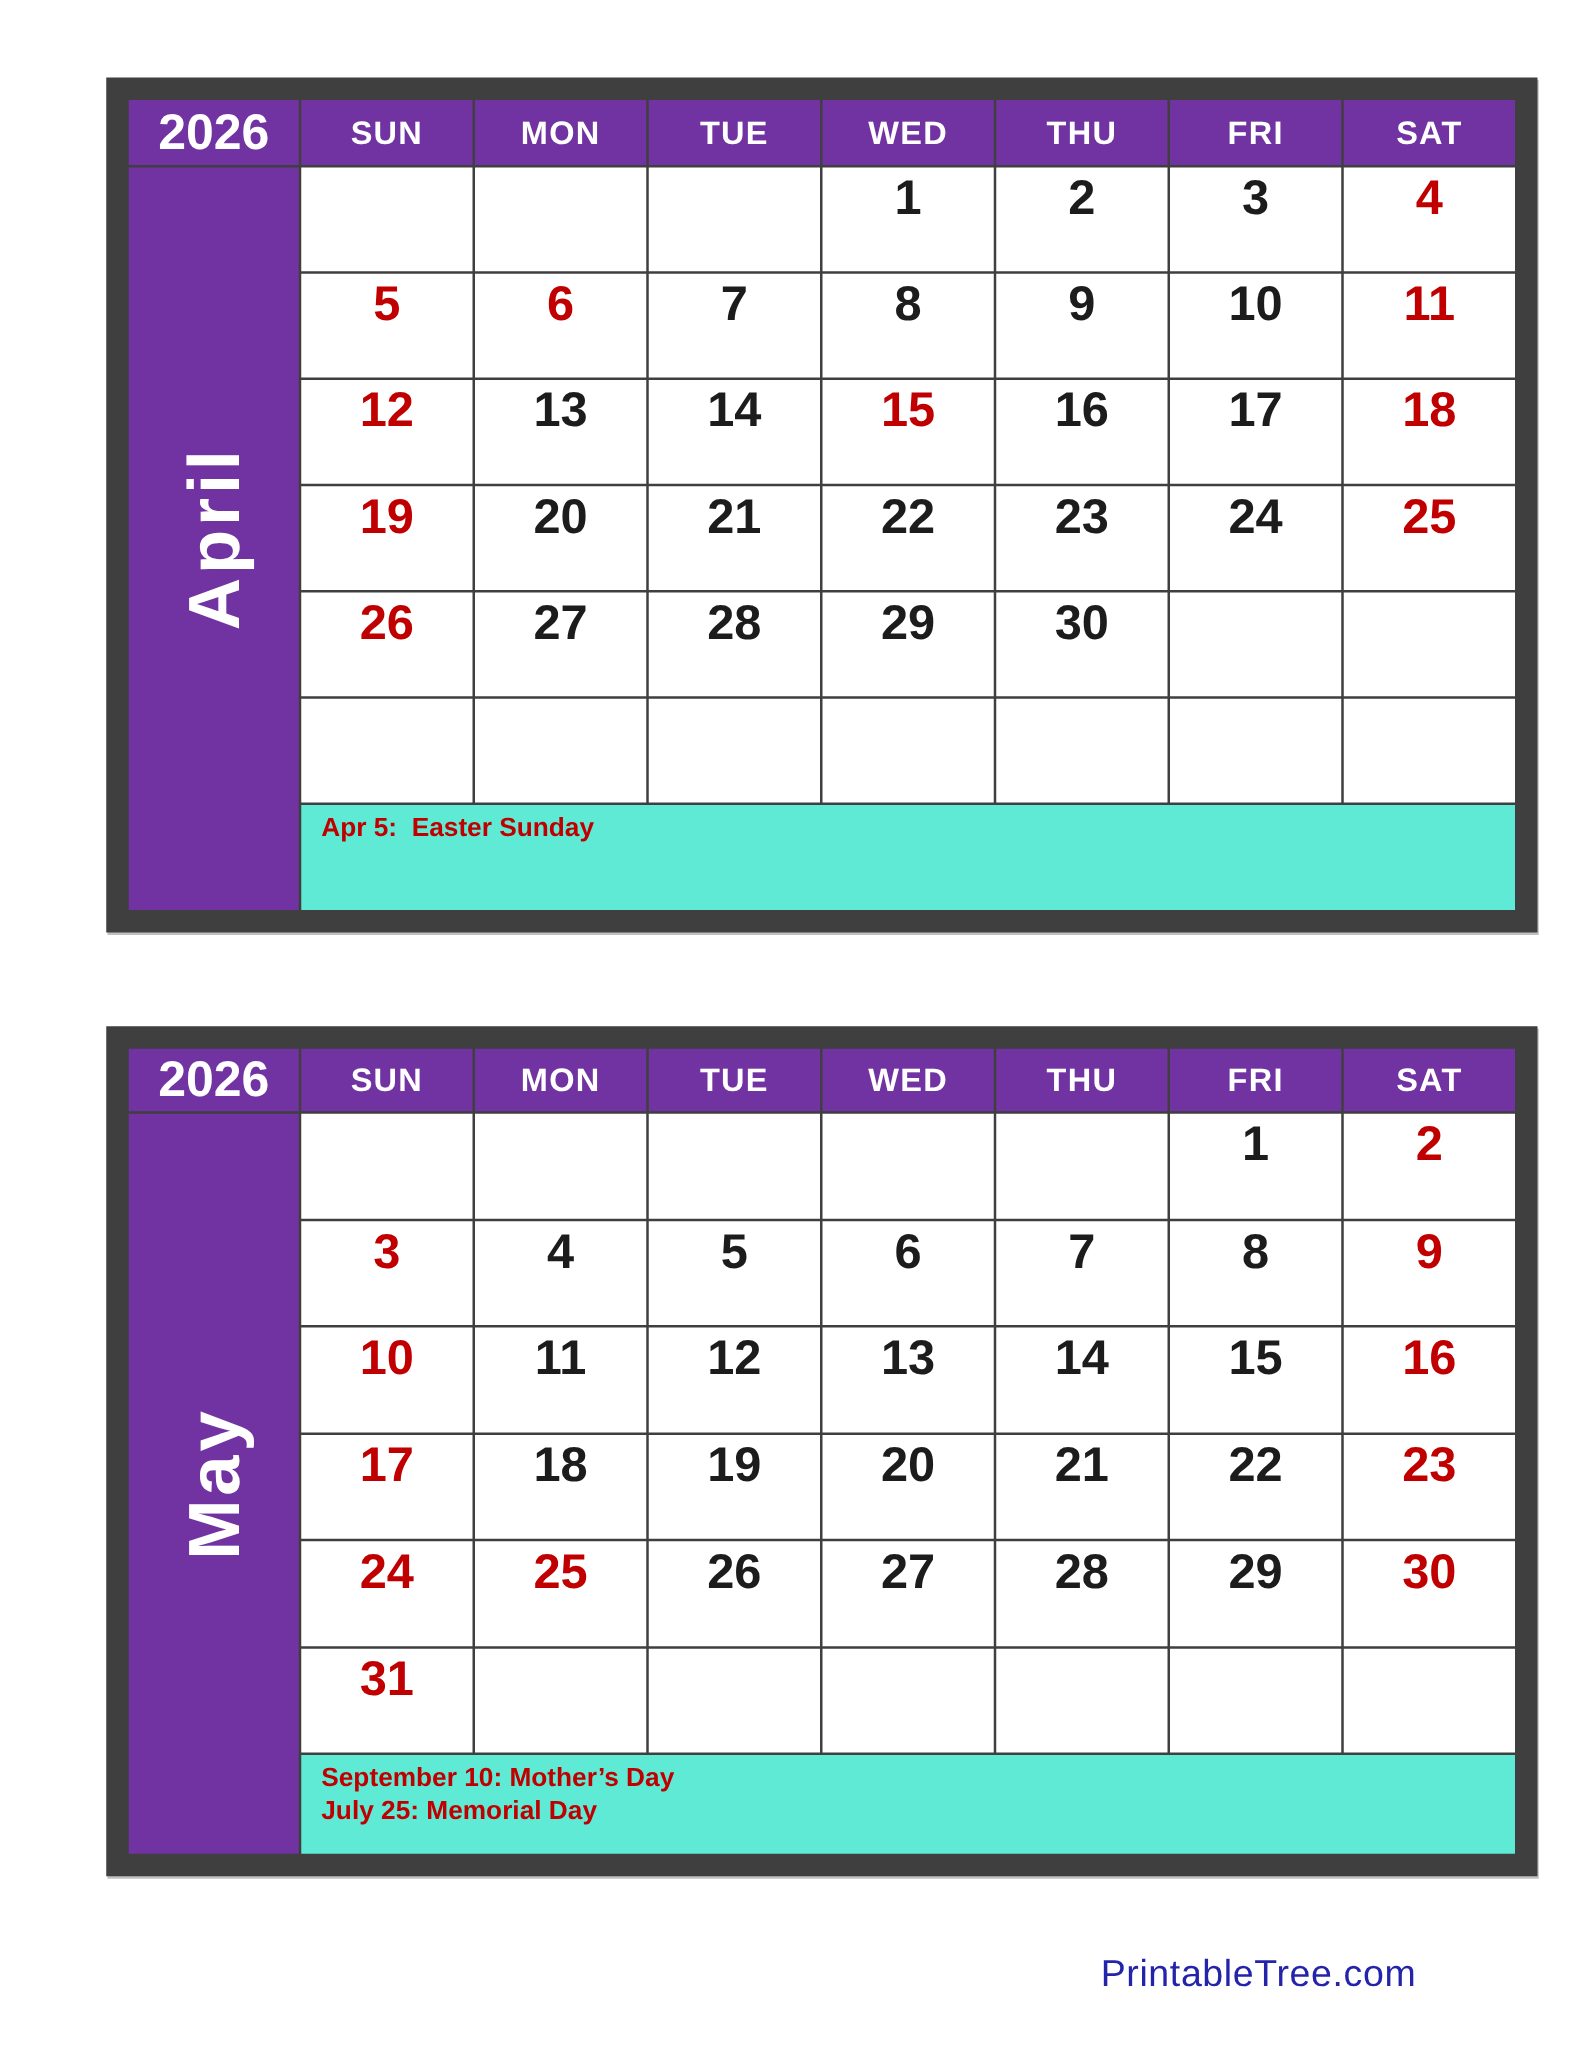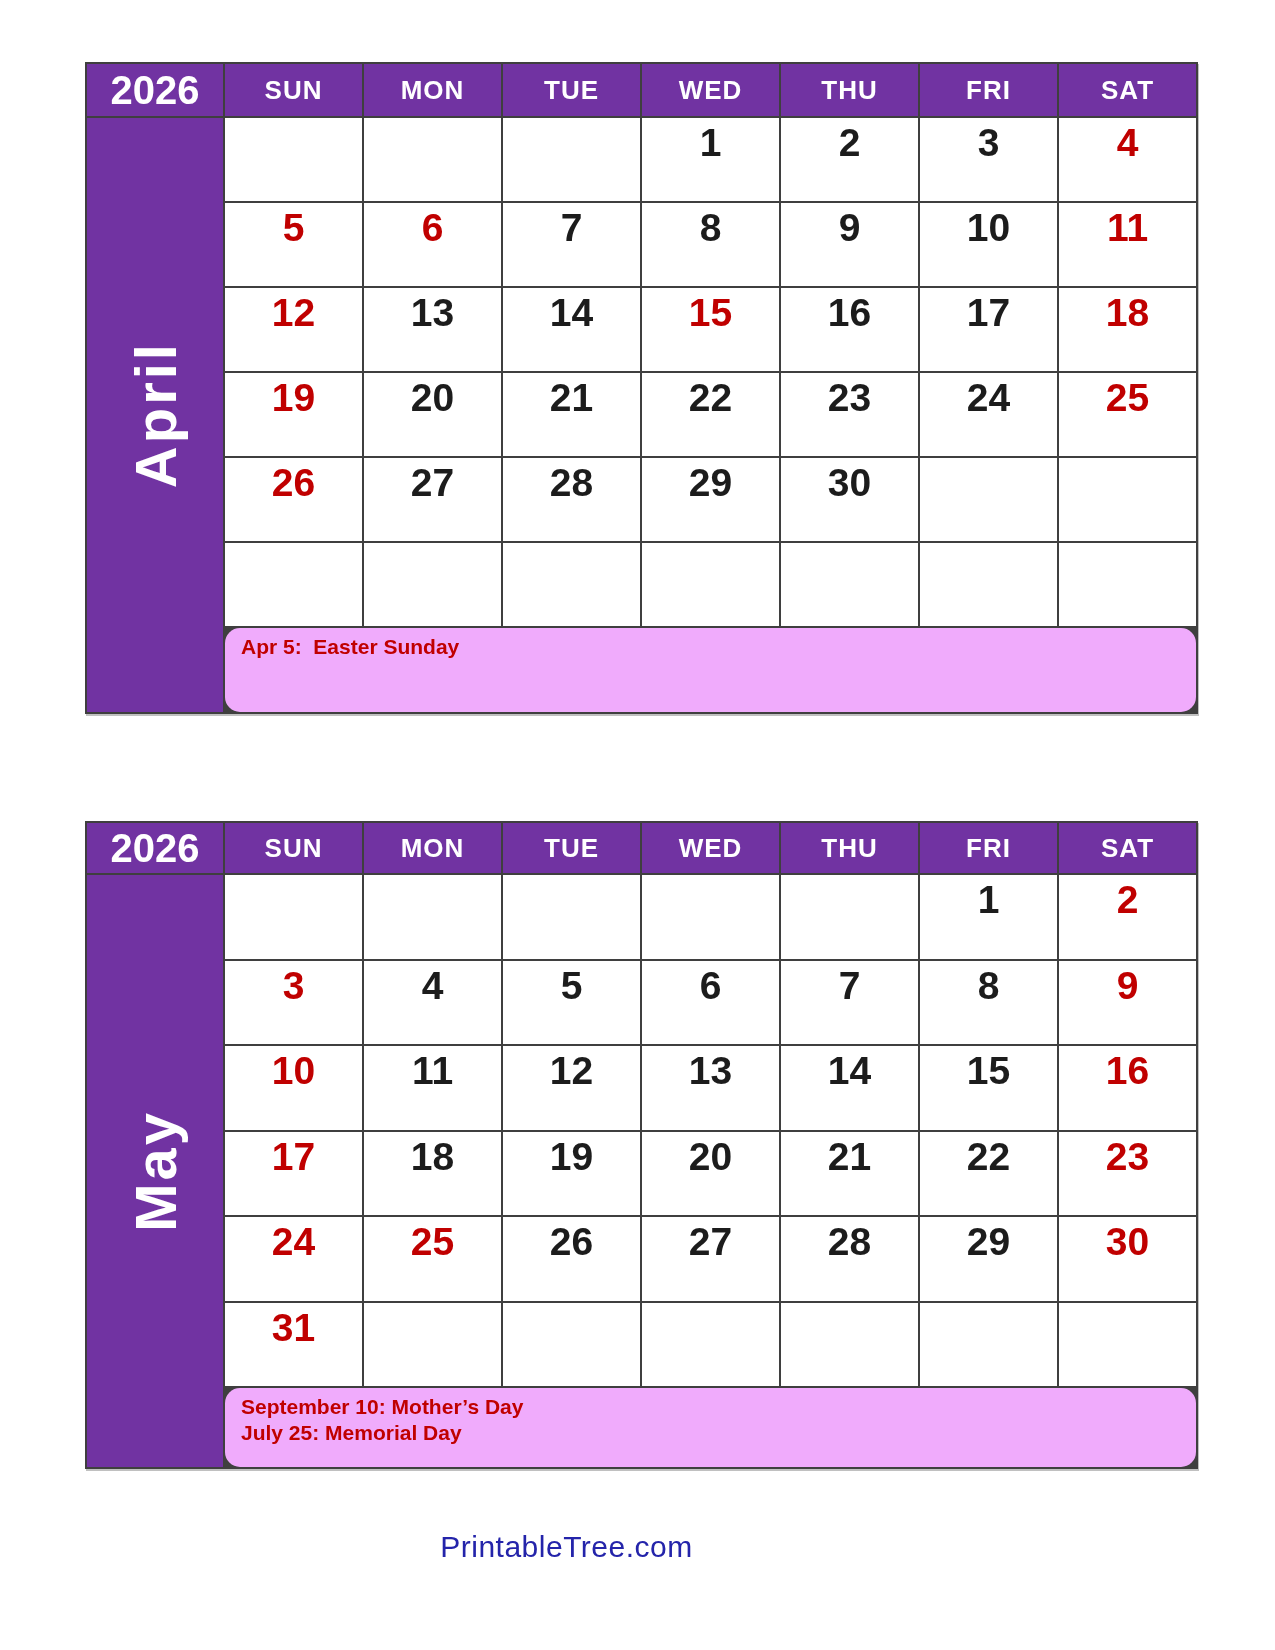--- a/index.html
+++ b/index.html
@@ -1,21 +1,21 @@
 <!DOCTYPE html>
 <html style="--purple: #7133A2; --red: #C00000; --ink: #1C1C1C; --grid: #3F3F3F; --blue: #2424AA;"><head>
 <meta charset="utf-8">
 <style>
   html,body{margin:0;padding:0;}
   body{
     width:1275px;height:1650px;position:relative;background:#ffffff;
     font-family:"Liberation Sans", sans-serif;overflow:hidden;
   }
   .month{
-    position:absolute;left:85px;display:grid;gap:2px;padding:2px;
+    position:absolute;left:85px;display:grid;gap:2px;padding:18px;
     background:var(--grid,#3f3f3f);
     box-shadow:1px 2px 0 rgba(140,140,140,.55);
   }
   .m0{top:62px;grid-template-columns:136px repeat(7,137px);grid-template-rows:52px repeat(6,83px) 84px;}
   .m1{top:821px;grid-template-columns:136px repeat(7,137px);grid-template-rows:50px repeat(6,83.5px) 79px;}
   .ycell,.hcell{
     background:var(--purple,#7133A2);color:#ffffff;display:flex;
     align-items:center;justify-content:center;font-weight:bold;
   }
   .ycell{font-size:40px;}
@@ -24,26 +24,26 @@
     grid-column:1;grid-row:2 / span 7;background:var(--purple,#7133A2);
     display:flex;align-items:center;justify-content:center;
   }
   .mname{
     writing-mode:vertical-rl;transform:rotate(180deg);
     color:#ffffff;font-size:58px;font-weight:bold;letter-spacing:3px;
   }
   .dcell{background:#ffffff;text-align:center;padding-top:3px;}
   .dnum{font-size:39px;font-weight:bold;color:var(--ink,#1c1c1c);line-height:1.15;display:inline-block;}
   .dnum.red{color:var(--red,#c00000);}
-  .notes{grid-column:2 / -1;grid-row:8;background:#f0abfc;padding:6px 0 0 16px;border-radius:15px;}
+  .notes{grid-column:2 / -1;grid-row:8;background:#5eead4;padding:6px 0 0 16px;}
   .note-line{
     font-size:21px;font-weight:bold;color:var(--red,#c00000);
     line-height:26px;white-space:pre-wrap;
   }
-  .footer{position:absolute;top:1530px;left:0;width:1133px;text-align:center;}
+  .footer{position:absolute;top:1563px;left:0;width:1133px;text-align:right;}
   .footer a{
     color:var(--blue,#2424aa);font-size:30px;text-decoration:none;
     letter-spacing:.5px;font-weight:normal;
   }
 </style>
 </head>
 <body>
 
 <section class="month m0">
   <div class="ycell">2026</div>

